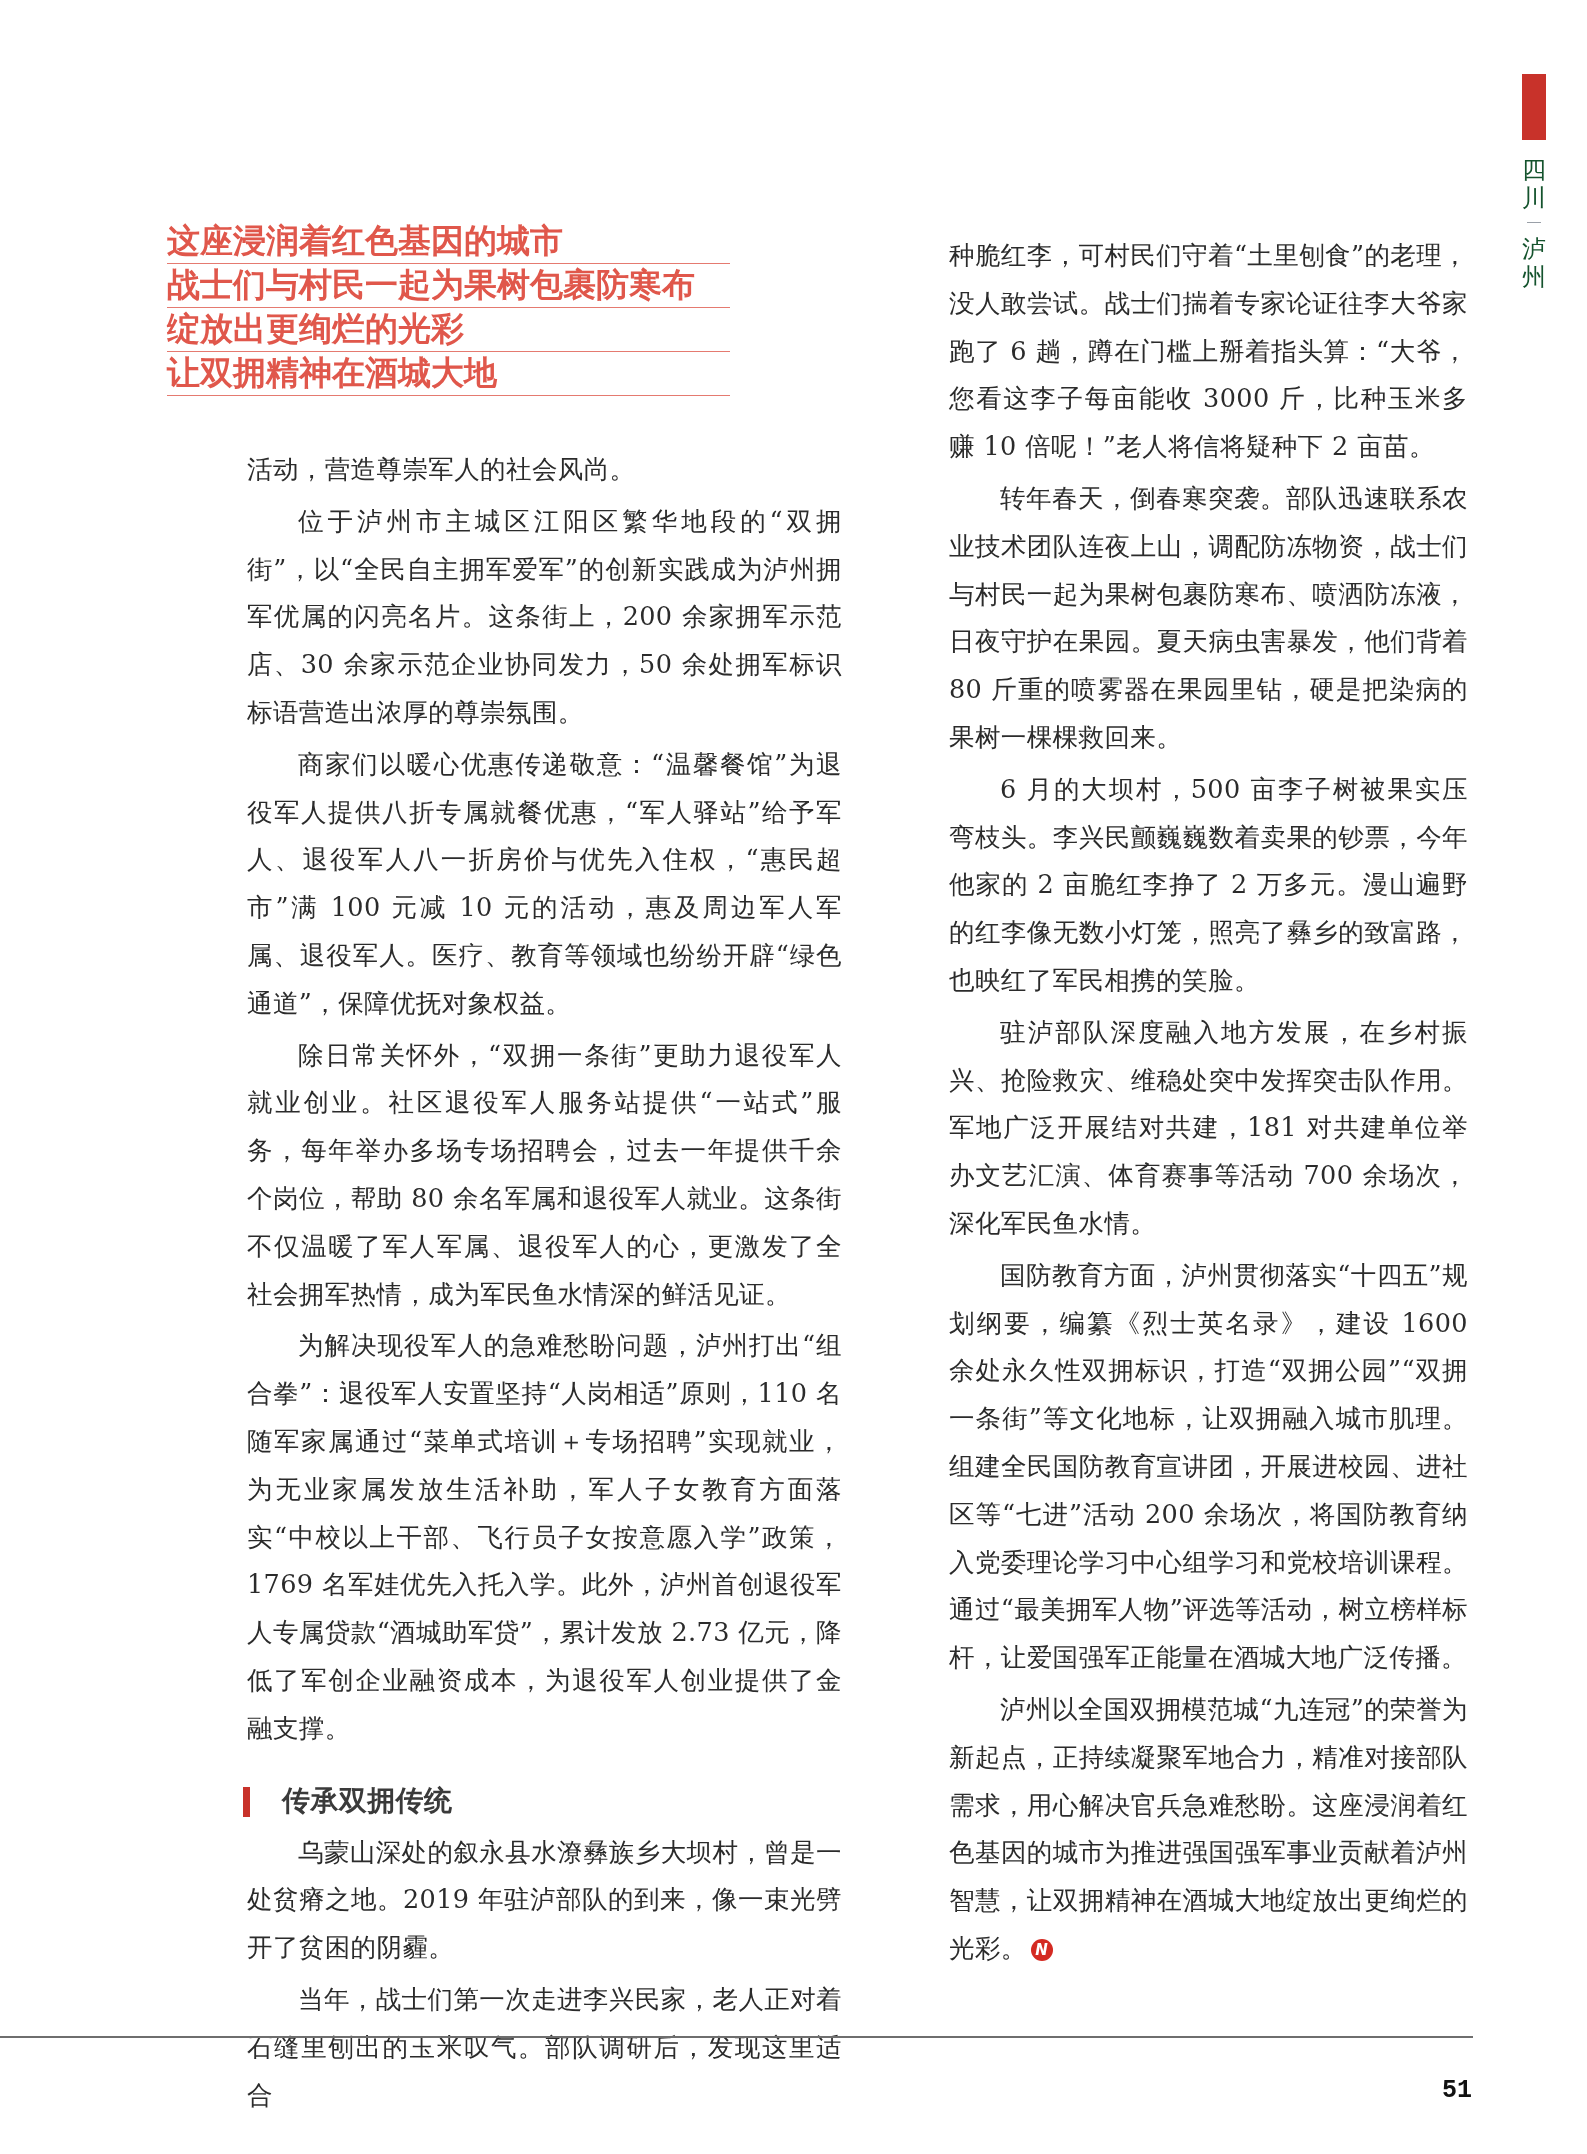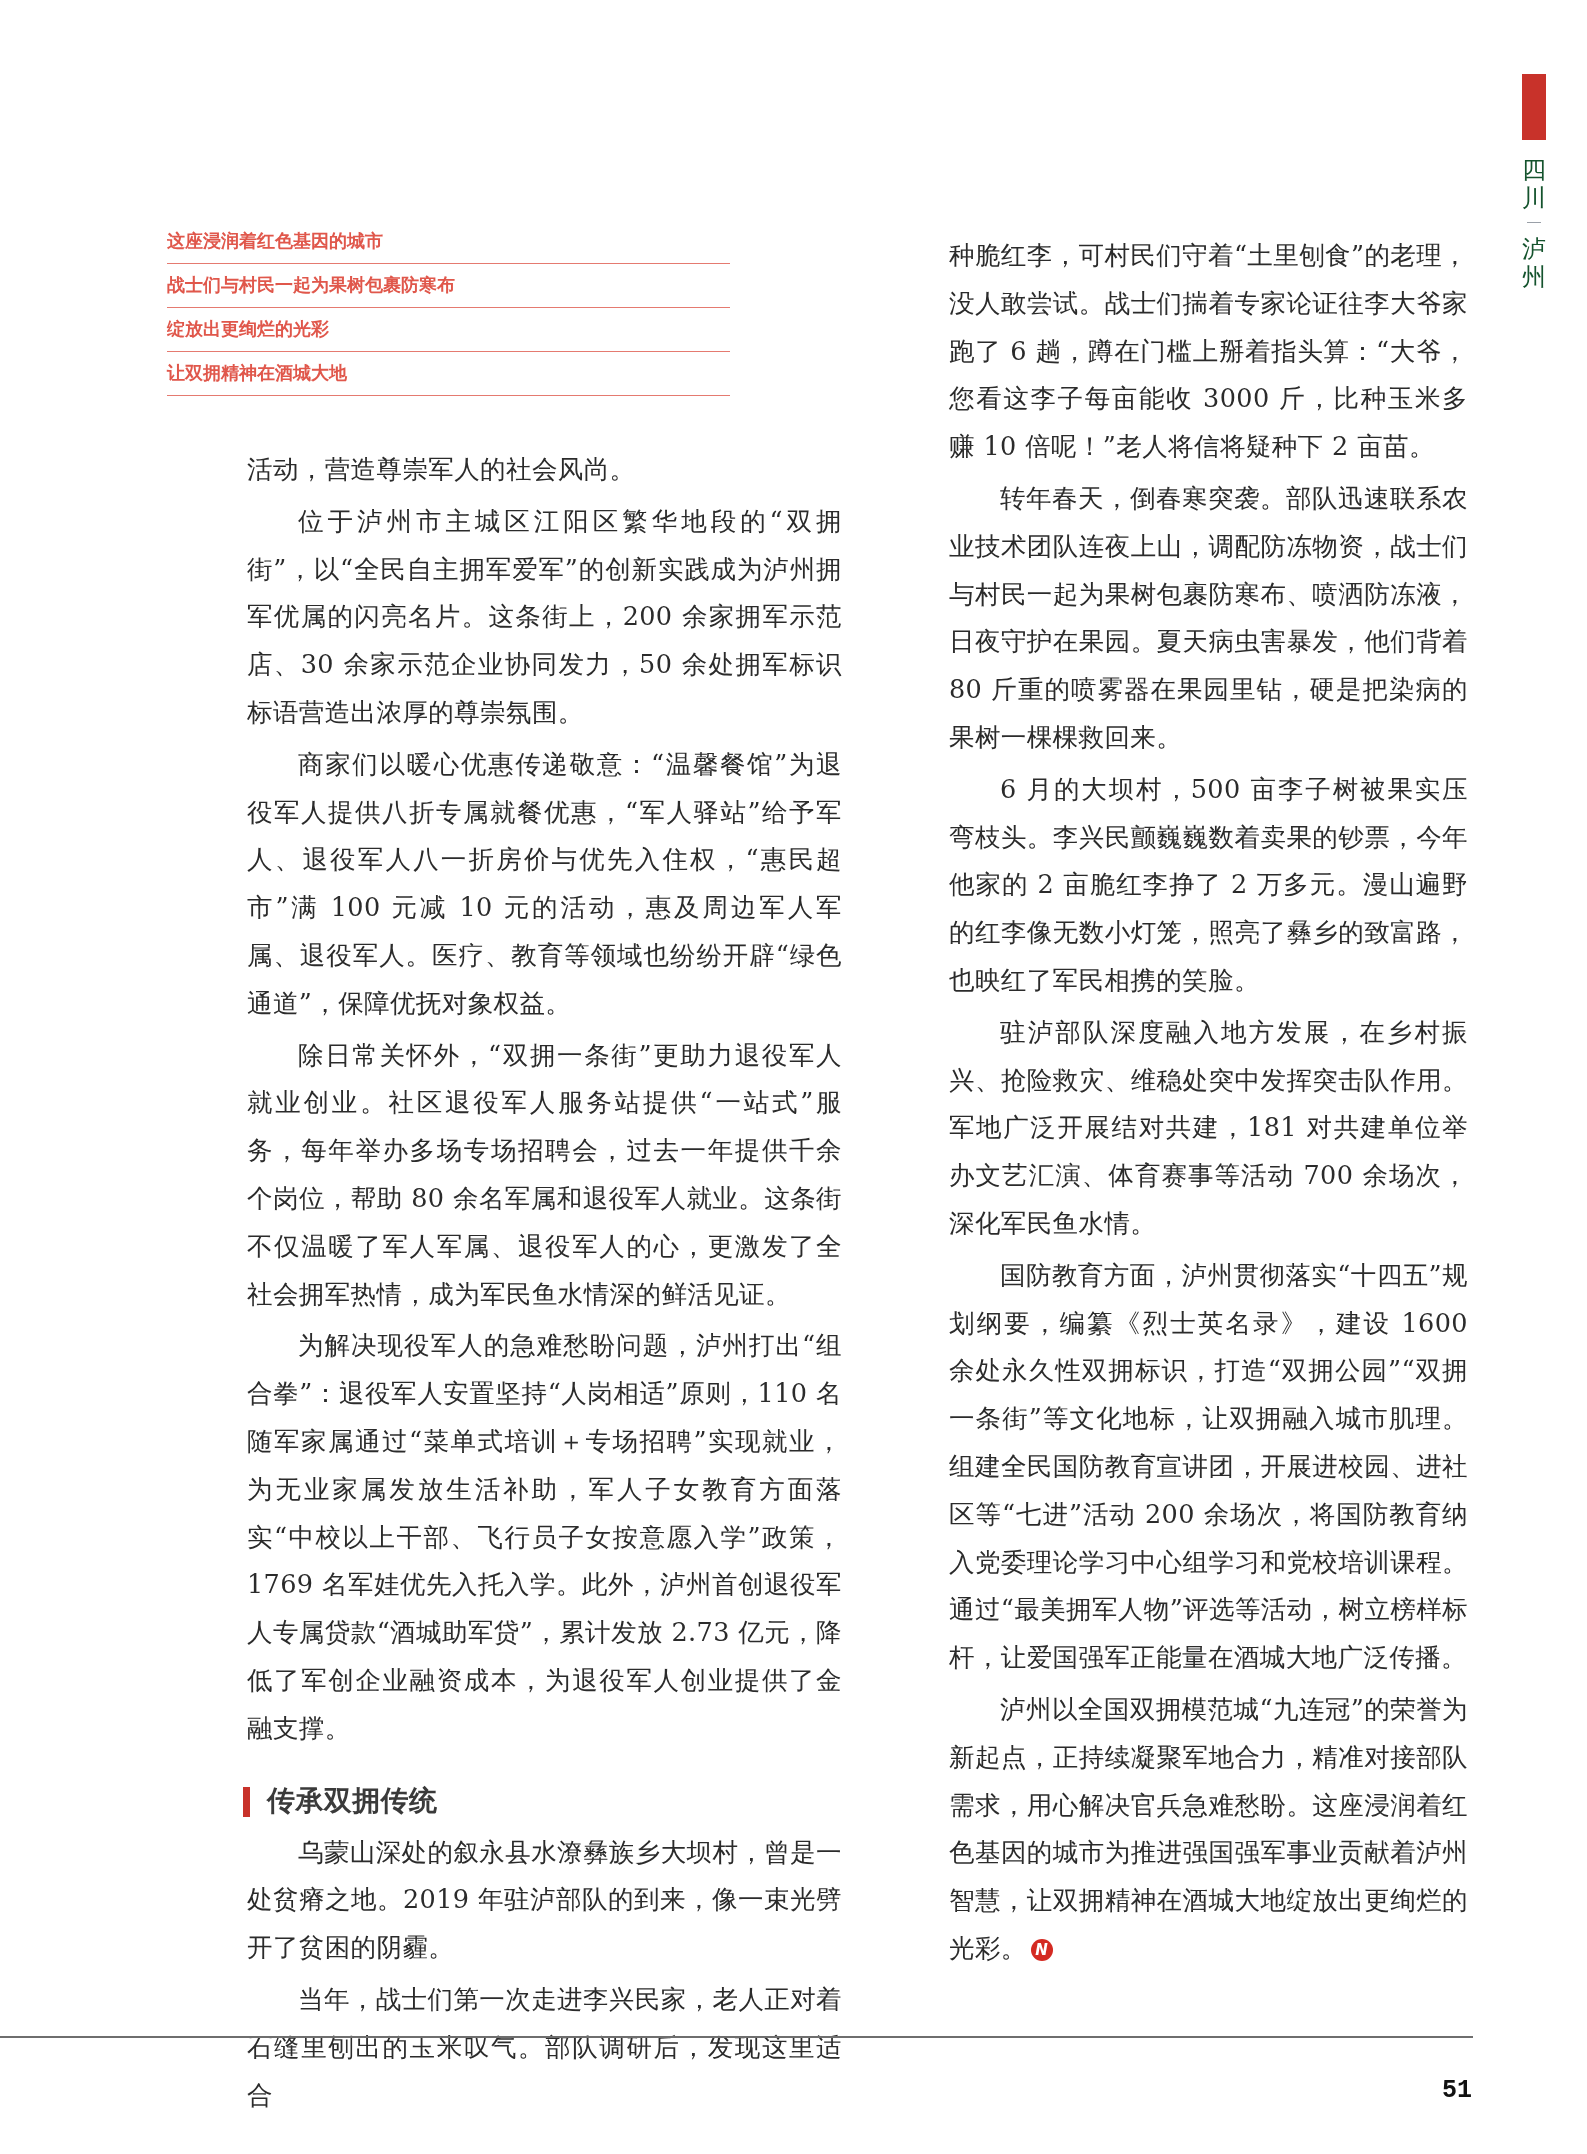--- a/index.html
+++ b/index.html
@@ -10,33 +10,33 @@
   .side-bar { position:absolute; left:1522px; top:74px; width:24px; height:66px; background:#c8322a; }
   .side-label { position:absolute; left:1520px; top:156px; width:28px;
                 font-family:"DejaVu Sans","Liberation Sans",sans-serif; font-size:24px; color:#14532d;
                 text-align:center; line-height:28px; }
   .side-label .ch { display:block; }
   .side-label .sep { display:block; width:14px; height:1px; background:#9aa0a8; margin:10px auto 12px; }
 
   
   .pullquote { position:absolute; left:167px; top:222px; width:563px; }
   .pq-line { font-family:"DejaVu Sans","Liberation Sans",sans-serif; font-weight:bold;
-             font-size:18px; color:#e0574b; height:41px; line-height:38px;
+             font-size:33px; color:#e0574b; height:41px; line-height:38px;
              border-bottom:1.5px solid #e57a70; margin-bottom:2px; white-space:nowrap; }
 
   
   .col { position:absolute; font-size:25.5px; line-height:47.8px; text-align:justify; letter-spacing:0.4px; }
   .col-left { left:243px; top:442px; width:603px; }
   .col-right { left:945px; top:228px; width:527px; }
   .para { margin:4px; text-indent:2em; }
   .para.cont { text-indent:0; }
 
   .section-head { position:relative; height:56px; margin:20px 0 -4px 0;
                   font-family:"DejaVu Sans","Liberation Sans",sans-serif; font-weight:bold;
-                  font-size:28px; color:#3a3a3a; line-height:56px; padding-left:24px; }
+                  font-size:28px; color:#3a3a3a; line-height:56px; padding-left:39px; }
   .section-head .bar { position:absolute; left:0; top:14px; width:7px; height:30px; background:#c8322a; }
 
   .end-logo { display:inline-block; width:22px; height:22px; border-radius:50%; background:#d42a22;
               color:#fff; font-family:"DejaVu Sans","Liberation Sans",sans-serif; font-weight:bold; font-style:italic;
               font-size:15px; line-height:22px; text-align:center; vertical-align:middle; margin-left:4px; text-indent:0; }
 
   .bottom-rule { position:absolute; left:0; top:2036px; width:1473px; height:2px; background:#6e6e6e; }
   .page-num { position:absolute; left:1430px; top:2076px; width:42px; text-align:right;
               font-family:Liberation Mono, monospace; font-weight:bold; font-size:25px; color:#111; }
 </style>

